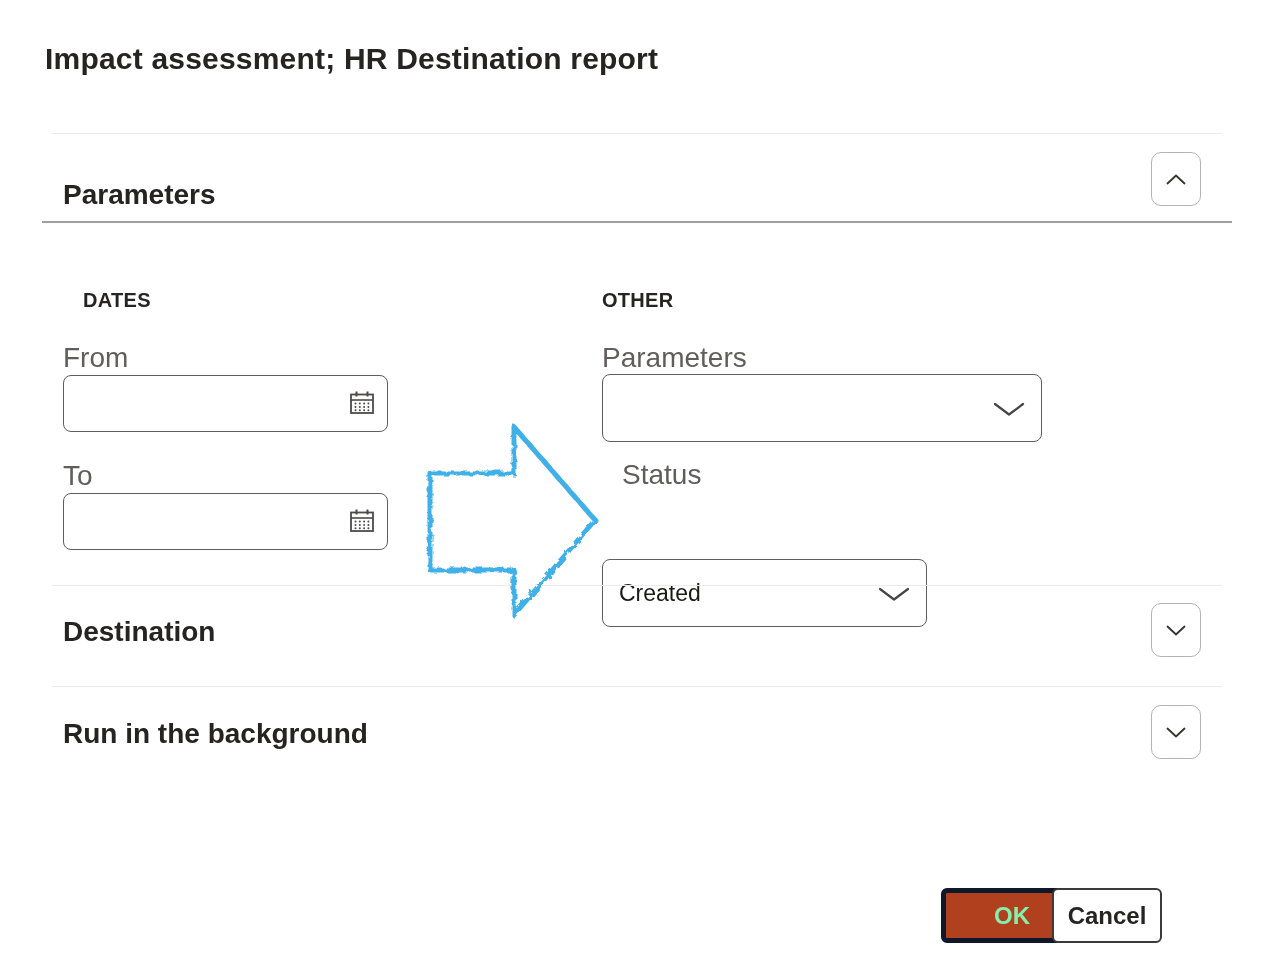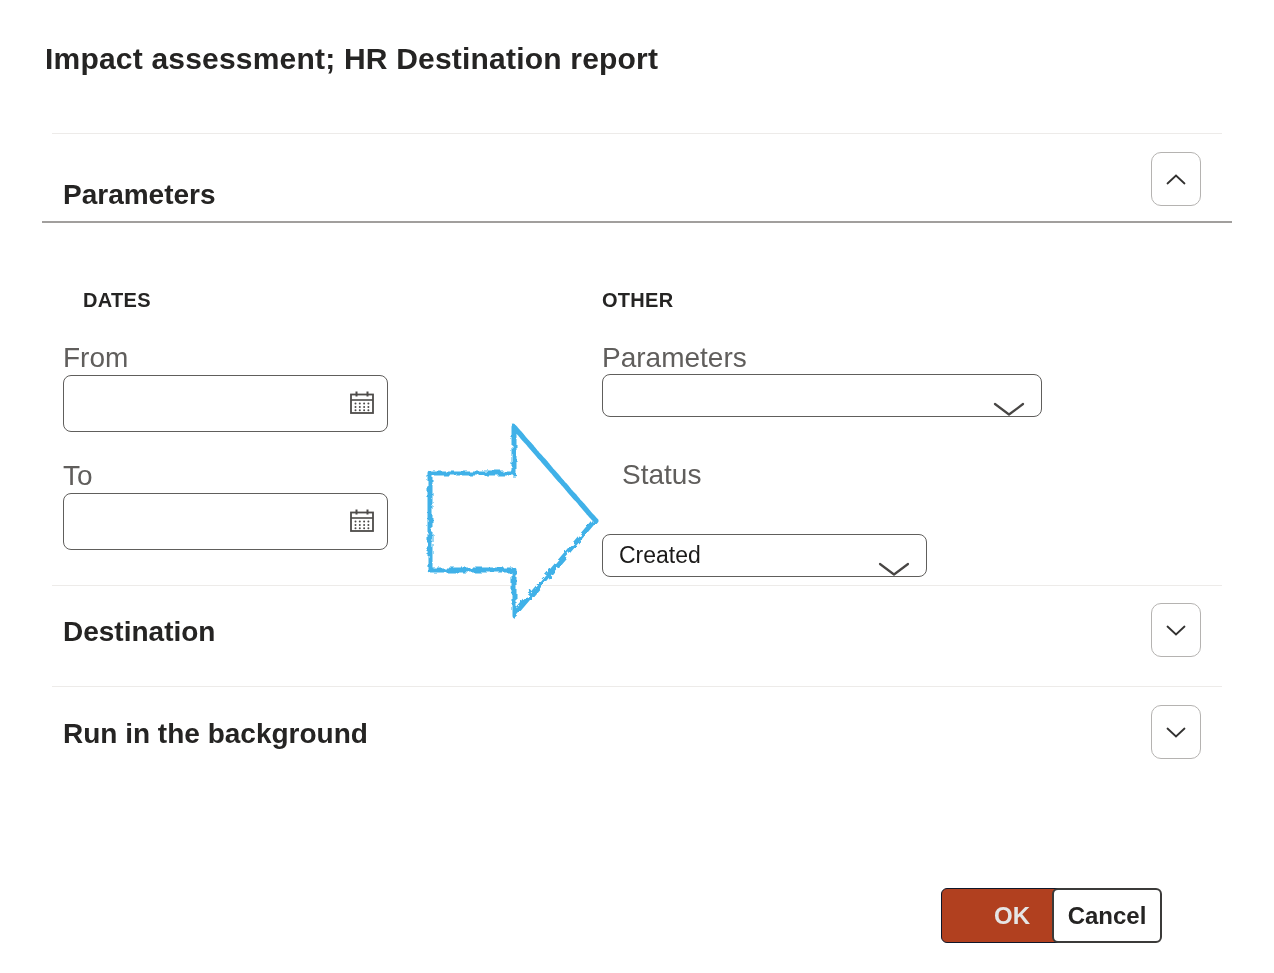--- a/index.html
+++ b/index.html
@@ -21,28 +21,28 @@
 
   .group-heading { font-size:20px; font-weight:700; color:#252423; letter-spacing:.3px; }
   .field-label { font-size:28px; color:#605e5c; }
 
   .text-input { width:325px; height:57px; border:1.5px solid #605e5c; border-radius:8px;
                 background:#fff; font-family:"Liberation Sans",sans-serif; font-size:23px;
                 color:#1b1a19; padding:0 48px 0 16px; outline:none; }
   .input-wrap { width:325px; height:57px; }
   .cal-icon { position:absolute; right:12px; top:14px; width:28px; height:28px; cursor:pointer; }
 
-  .combo { border:1.5px solid #605e5c; border-radius:8px; background:#fff; height:43px;
+  .combo { border:1.5px solid #605e5c; border-radius:8px; background:#fff; height:68px;
            display:flex; align-items:center; padding:0 52px 0 16px; cursor:pointer;
            font-size:23px; color:#1b1a19; position:relative; }
   .combo .chev { position:absolute; right:16px; top:21px; }
 
   .btn { height:55px; border-radius:6px; font-family:"Liberation Sans",sans-serif;
          font-size:24px; font-weight:700; cursor:pointer; }
-  .btn-primary { left:941px; top:888px; width:142px; background:#B1401F; color:#e5e5e5; border:1px solid #0f172a; }
+  .btn-primary { left:941px; top:888px; width:142px; background:#B1401F; color:#86efac; border:5px solid #0f172a; }
   .btn-secondary { left:1052px; top:888px; width:110px; background:#ffffff; color:#252423; border:2px solid #3b3a39;text-align:center; }
 
   .arrow-svg { left:400px; top:400px; pointer-events:none; }
 </style>
 </head>
 <body>
 
 <div class="abs" style="left:0;top:0;width:1274px;height:973px;">
 
   <div class="abs title">Impact assessment; HR Destination report</div>

